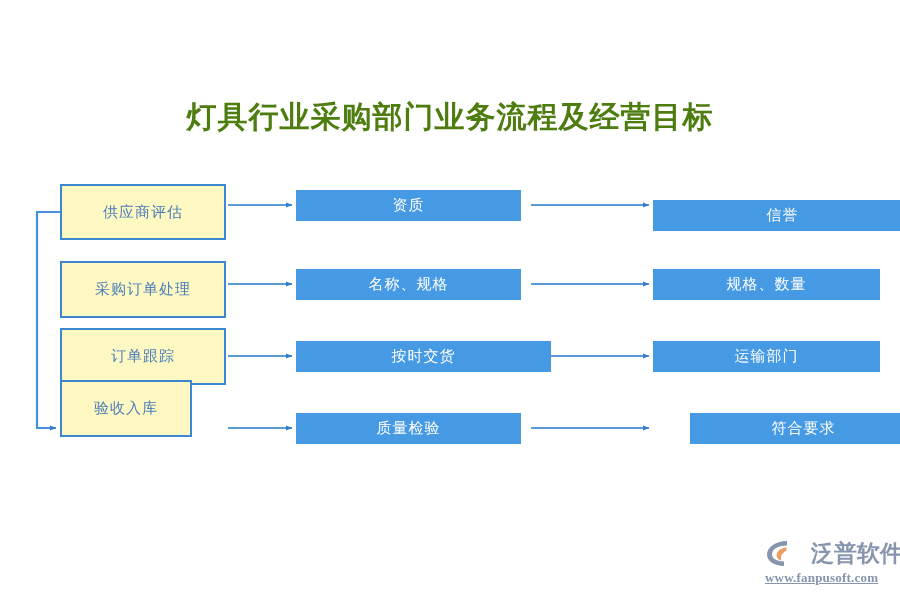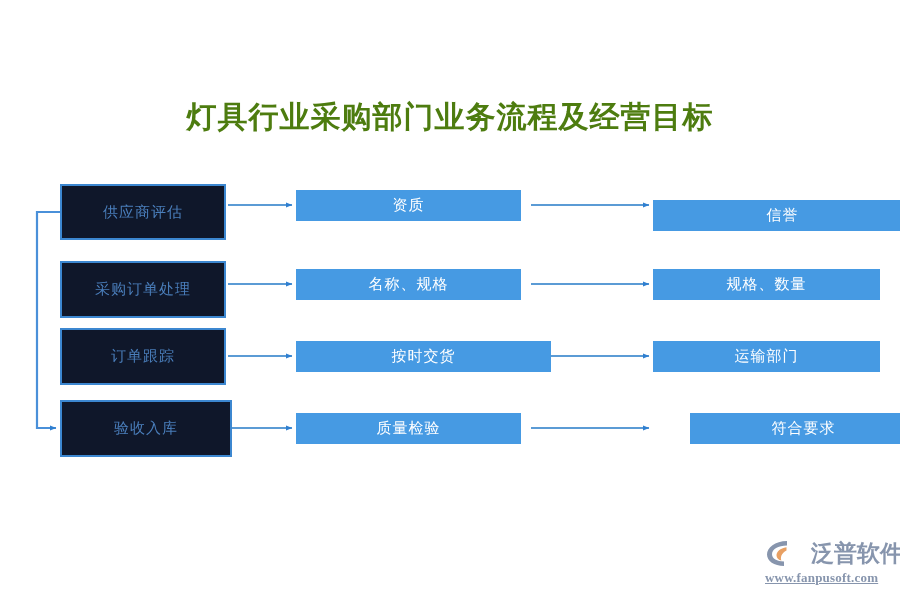--- a/index.html
+++ b/index.html
@@ -39,21 +39,21 @@
     color: #4d7c0f;
     letter-spacing: 1px;
     white-space: nowrap;
   }
 
   
   .stage-box {
     position: absolute;
     box-sizing: border-box;
     border: 2px solid #3c87d0;
-    background: #0f172a;
+    background: #fef9c3;
     color: #4a7ebb;
     font-size: 15px;
     display: flex;
     align-items: center;
     justify-content: center;
     letter-spacing: 1px;
   }
 
   
   .bar {
@@ -142,21 +142,21 @@
   <div class="bar" style="left:653px; top:200px; width:259px; height:31px;text-align:right;">信誉</div>
 
   <div class="stage-box" style="left:60px; top:261px; width:166px; height:57px;">采购订单处理</div>
   <div class="bar" style="left:296px; top:269px; width:225px; height:31px;">名称、规格</div>
   <div class="bar" style="left:653px; top:269px; width:227px; height:31px;">规格、数量</div>
 
   <div class="stage-box" style="left:60px; top:328px; width:166px; height:57px;">订单跟踪</div>
   <div class="bar" style="left:296px; top:341px; width:255px; height:31px;">按时交货</div>
   <div class="bar" style="left:653px; top:341px; width:227px; height:31px;">运输部门</div>
 
-  <div class="stage-box" style="left:60px; top:400px; width:172px; height:57px;">验收入库</div>
+  <div class="stage-box" style="left:60px; top:380px; width:132px; height:57px;">验收入库</div>
   <div class="bar" style="left:296px; top:413px; width:225px; height:31px;">质量检验</div>
   <div class="bar" style="left:653px; top:413px; width:227px; height:31px;margin-left:37px;">符合要求</div>
 
   <div class="logo">
     <div class="logo-row">
       <svg class="logo-mark" viewBox="0 0 30 30" xmlns="http://www.w3.org/2000/svg">
         <path d="M22,3 C10,3 2,9.5 2,16.5 C2,23 9,28 19,28 L19,23.5
                  C12,23.5 7,20.5 7,16.3 C7,11.5 13,7.6 22,7.6 Z" fill="#8795ad"></path>
         <path d="M21.5,9.2 C15,10.2 11.5,13.6 11.5,17.4 C11.5,20 13.5,22 16.5,22.6
                  C15,19.8 16.5,14.6 21.5,12.4 Z" fill="#e8a063"></path>

